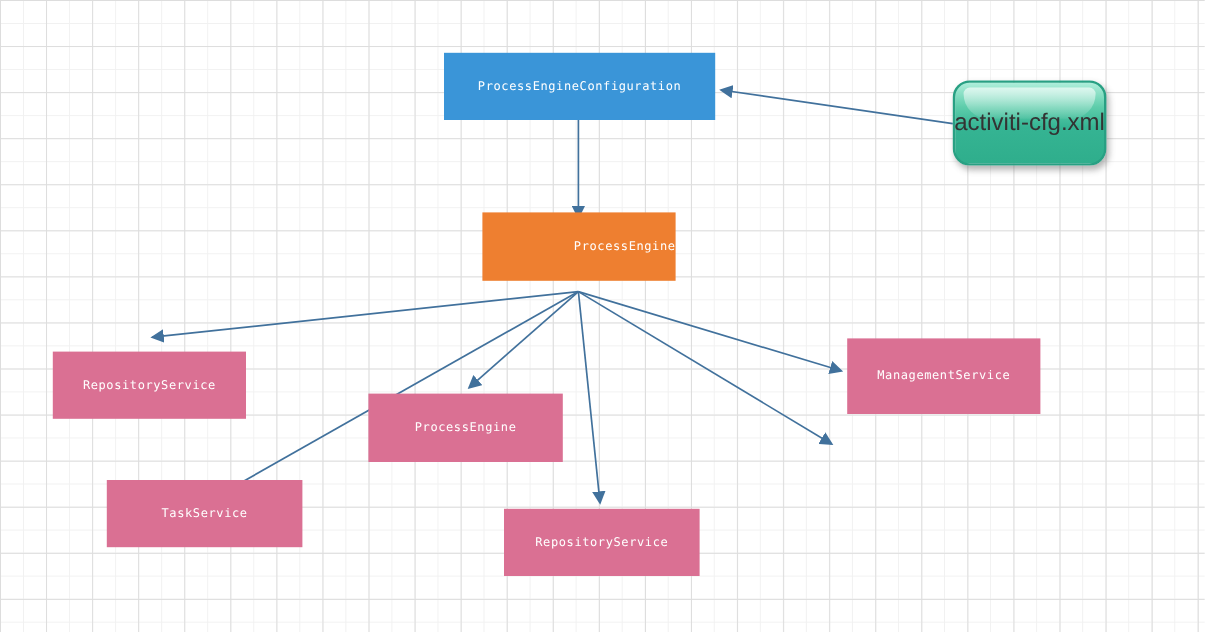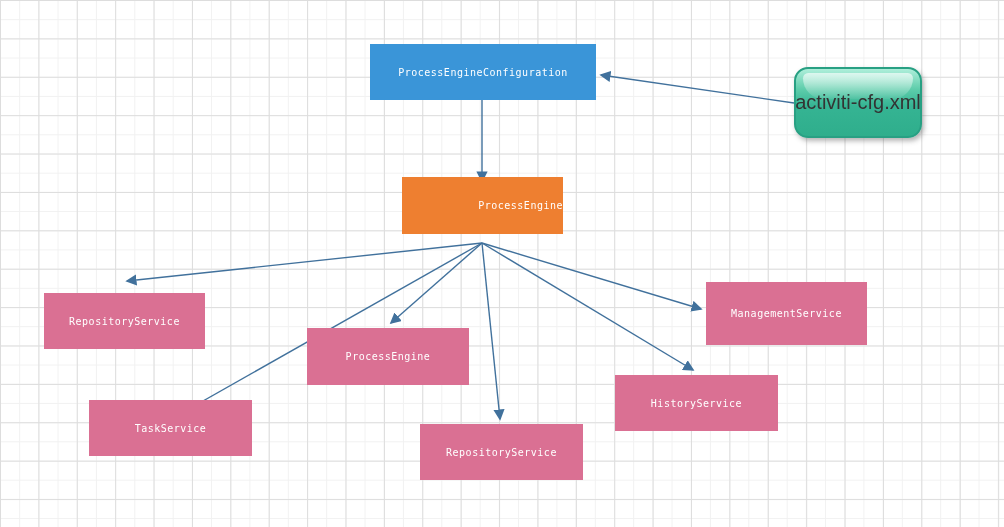--- a/index.html
+++ b/index.html
@@ -125,21 +125,18 @@
   </div>
 
   <div id="n-task" class="node node-pink">
     <span class="node-label">TaskService</span>
   </div>
 
   <div id="n-dynamic" class="node node-pink">
     <span class="node-label">RepositoryService</span>
   </div>
 
-  <div id="n-history" class="node node-pink">
-    <span class="node-label">HistoryService</span>
-  </div>
 
   <div id="n-mgmt" class="node node-pink">
     <span class="node-label">ManagementService</span>
   </div>
 
 </div>
 
 </body></html>

